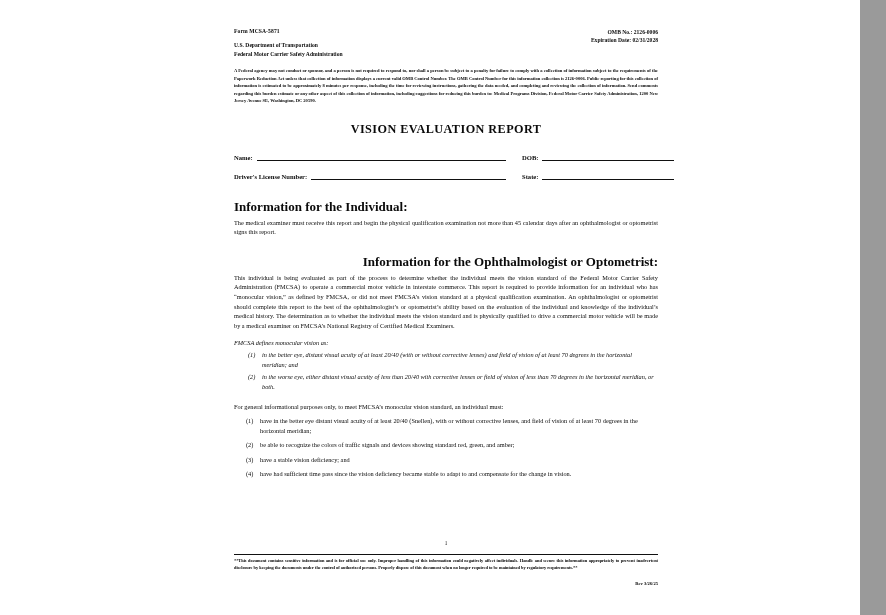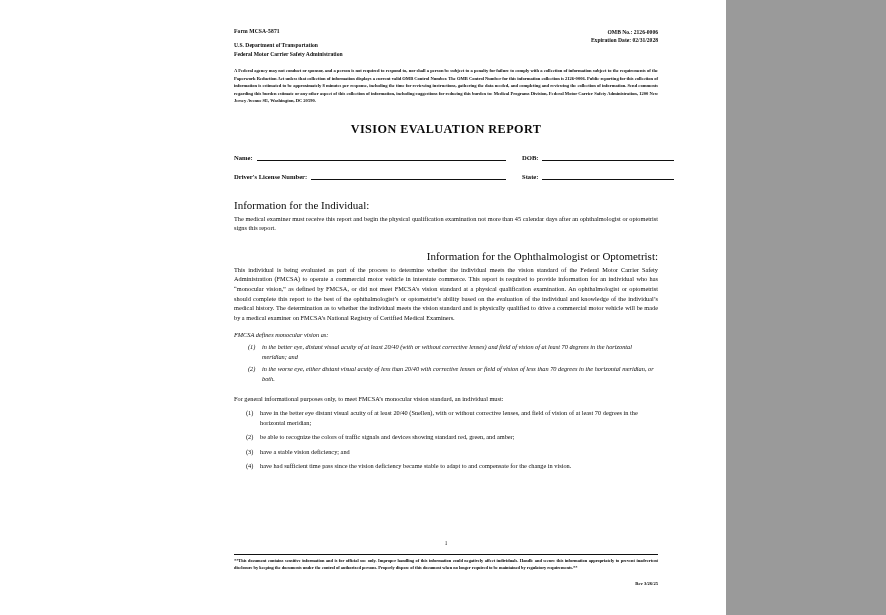--- a/index.html
+++ b/index.html
@@ -13,21 +13,21 @@
     height: 615px;
     overflow: hidden;
     font-family: "Liberation Serif", "DejaVu Serif", serif;
   }
 
   
   #page {
     position: absolute;
     left: 0;
     top: 0;
-    width: 726px;
+    width: 860px;
     height: 615px;
     background: #ffffff;
     box-sizing: border-box;
   }
 
   #sheet {
     position: absolute;
     left: 234px;
     top: 28px;
     width: 424px;
@@ -107,22 +107,22 @@
   }
   .gap-lg { width: 16px; flex: none; }
 
   
   .col-a { display: flex; align-items: flex-end; width: 272px; flex: none; }
   .col-b { display: flex; align-items: flex-end; width: 152px; flex: none; }
   .col-a .fld-rule, .col-b .fld-rule { flex: 1 1 auto; }
 
   
   .sec-h {
-    font-size: 11px;
-    font-weight: normal;
+    font-size: 13px;
+    font-weight: bold;
     margin-top: 19px;
     margin-bottom: 3px;
   }
   .sec-h.tight { margin-top: 17px; text-align: right; }
 
   .body-p {
     font-size: 6.3px;
     line-height: 1.52;
     text-align: justify;
     margin: 0;

